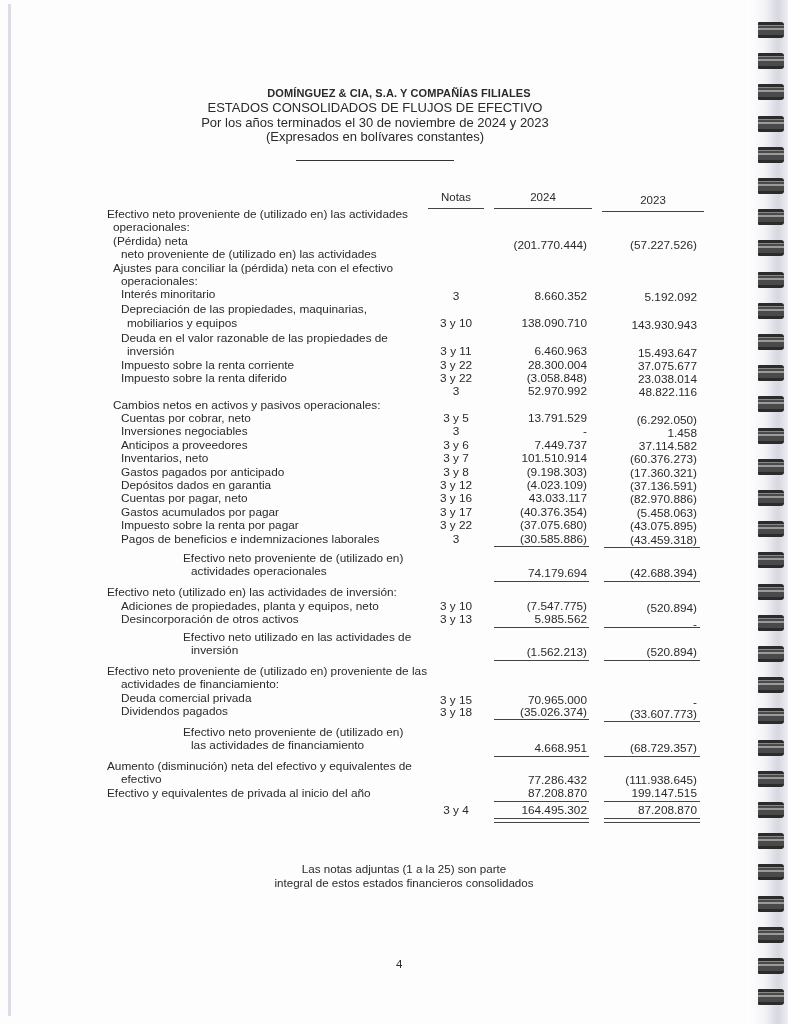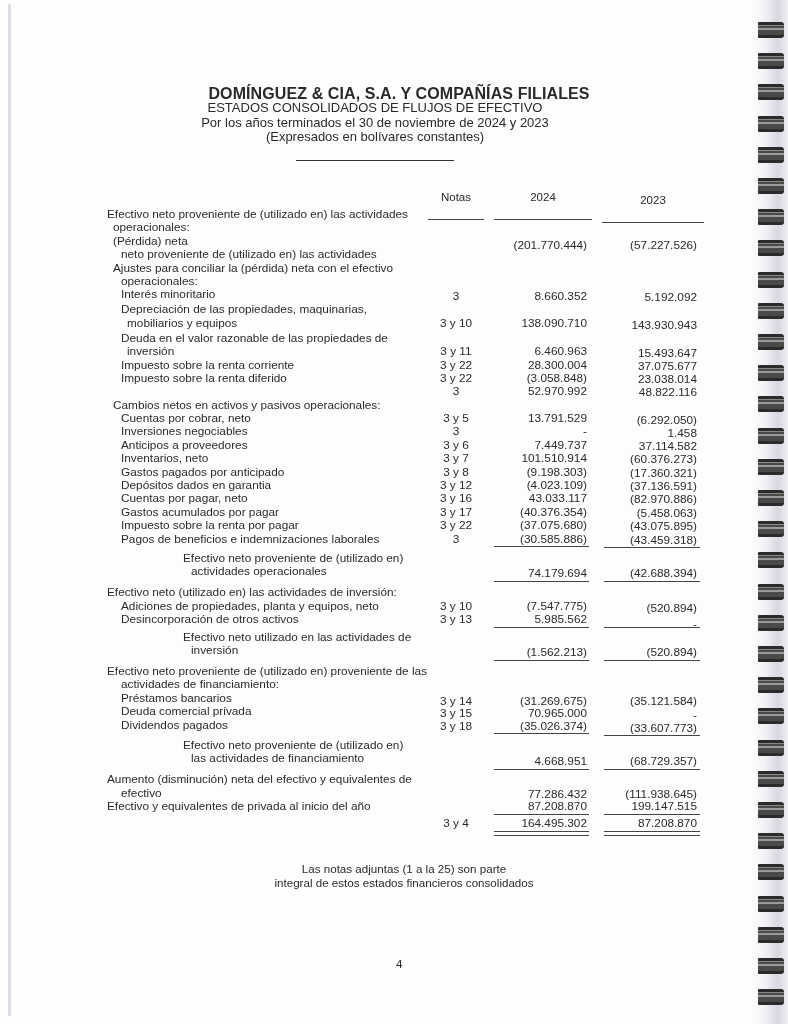--- a/index.html
+++ b/index.html
@@ -21,25 +21,25 @@
       position: absolute; right: 4px; width: 26px; height: 10px;
       border-top: 3px solid #2b2b2b; border-bottom: 3px solid #2b2b2b;
       background: #4a4a4a;
       border-radius: 1px 3px 3px 1px;
       box-shadow: inset 0 1px 0 #888;
     }
     .coil::after {
       content: ""; position: absolute; left: 0; top: 3px; width: 100%; height: 2px; background: #9a9a9a;
     }
     .header { position: absolute; top: 86px; left: 0; width: 750px; text-align: center; }
-    .header .company { font-weight: bold; font-size: 16px; letter-spacing: 0.1px; line-height: 15px; padding-left: 48px; }
+    .header .company { font-weight: bold; font-size: 11px; letter-spacing: 0.1px; line-height: 15px; padding-left: 48px; }
     .header .line { font-size: 13px; line-height: 14.5px; }
     .header .rule { width: 158px; height: 1px; background: #333; margin: 15px auto 0 auto; }
 
-    .colhead { position: absolute; top: 191px; font-size: 11.5px; text-align: center; border-bottom: 1px solid #444; padding-bottom: 16px; }
+    .colhead { position: absolute; top: 191px; font-size: 11.5px; text-align: center; border-bottom: 1px solid #444; padding-bottom: 5px; }
     .ch-notas { left: 428px; width: 56px; }
     .ch-2024 { left: 494px; width: 98px; }
     .ch-2023 { left: 602px; width: 102px; top: 194px; }
 
     .stmt { position: absolute; top: 208px; left: 107px; width: 600px; font-size: 11.8px; }
     .row { position: relative; height: 13.4px; line-height: 13.4px; white-space: nowrap; }
     .row .lbl { position: absolute; left: 0; }
     .row .nota { position: absolute; left: 321px; width: 56px; text-align: center; }
     .row .v24 { position: absolute; left: 387px; width: 93px; text-align: right; }
     .row .v23 { position: absolute; left: 495px; width: 95px; text-align: right; }
@@ -280,26 +280,20 @@
   </div>
   <div class="gap" style="height:5px"></div>
 
   <div class="row">
       <span class="lbl">Efectivo neto proveniente de (utilizado en) proveniente de las</span>
     </div>
   <div class="row">
       <span class="lbl ind2">actividades de financiamiento:</span>
     </div>
   <div class="row">
-    <span class="lbl ind2">Préstamos bancarios</span>
-    <span class="nota" style="top:3px">3 y 14</span>
-    <span class="v24" style="top:3px">(31.269.675)</span>
-    <span class="v23" style="top:3px">(35.121.584)</span>
-  </div>
-  <div class="row">
     <span class="lbl ind2">Deuda comercial privada</span>
     <span class="nota" style="top:2px">3 y 15</span>
     <span class="v24" style="top:2px">70.965.000</span>
     <span class="v23" style="top:4px">-</span>
   </div>
   <div class="row">
     <span class="lbl ind2">Dividendos pagados</span>
     <span class="nota" style="top:1px">3 y 18</span>
     <span class="v24" style="top:1px">(35.026.374)</span>
     <span class="v23" style="top:3px">(33.607.773)</span>

